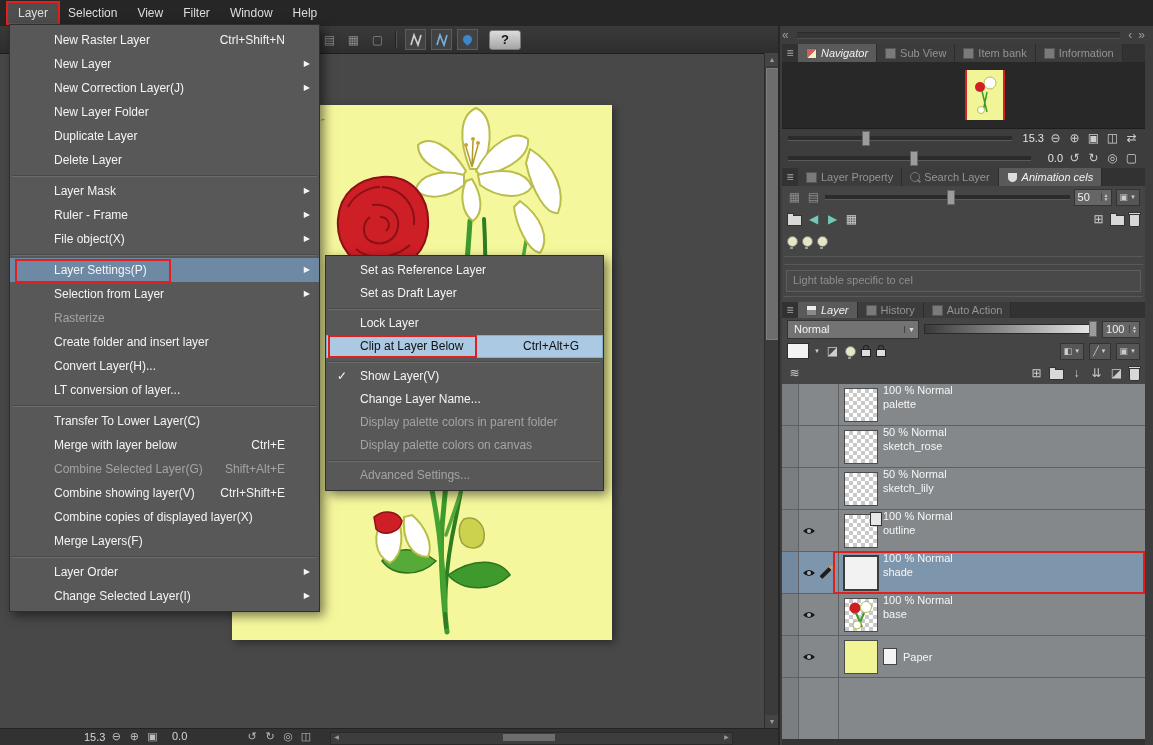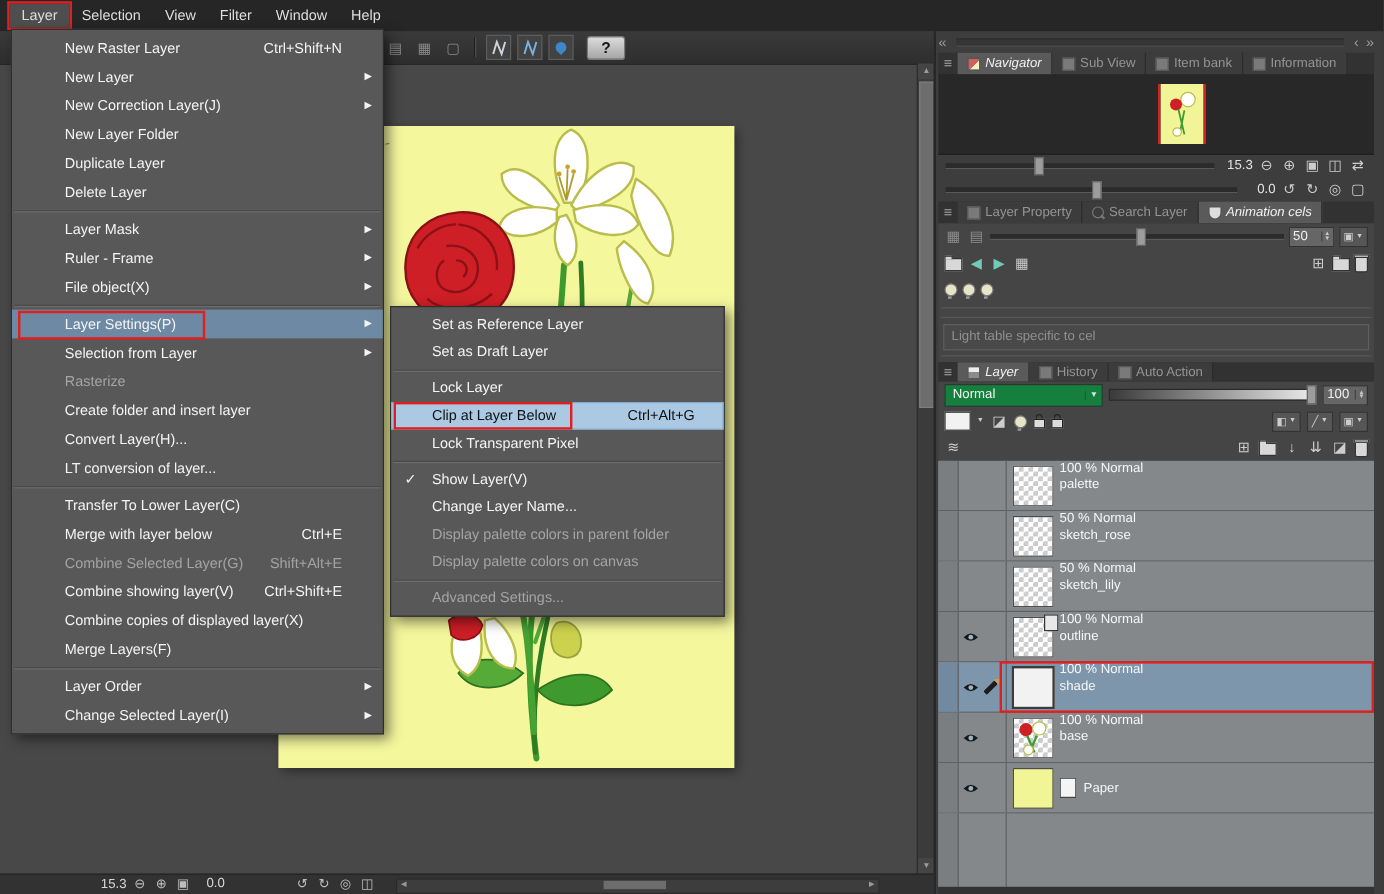--- a/index.html
+++ b/index.html
@@ -112,21 +112,21 @@
               padding:0 2px;border-left:1px solid #444;}
   .combo-sm{display:flex;align-items:center;gap:2px;background:#565656;border:1px solid #333;
             height:15px;padding:0 3px;font-size:9px;color:#ccc;}
   .hline{position:absolute;left:2px;right:2px;height:1px;background:#585858;}
   .lt-box{position:absolute;left:4px;right:4px;top:84px;height:20px;border:1px solid #5e5e5e;
           background:#494949;color:#8f8f8f;font-size:11px;line-height:18px;padding-left:6px;}
 
   .bot-tabs{top:276px;height:16px;}
   .lctl{top:292px;height:66px;background:#454545;}
   .lctl .row{display:flex;align-items:center;gap:5px;height:22px;padding:0 5px;}
-  .combo{display:flex;align-items:center;background:#15803d;border:1px solid #333;height:17px;width:130px;}
+  .combo{display:flex;align-items:center;background:#737373;border:1px solid #333;height:17px;width:130px;}
   .combo .ctext{flex:1;padding-left:6px;font-size:11px;color:#f4f4f4;}
   .combo .cdrop{width:13px;text-align:center;font-size:7px;color:#ddd;border-left:1px solid #444;}
   .opslider{position:relative;flex:1;height:8px;border:1px solid #2a2a2a;
             background:linear-gradient(to right,#3a3a3a,#ededed);}
   .opslider .sl-thumb{top:-4px;height:14px;}
   .chip{width:20px;height:14px;background:#f2f2f2;border:1px solid #2e2e2e;}
 
   
   .i-lock{width:8px;height:6px;background:#ddd;border:1px solid #222;position:relative;margin-top:4px;}
   .i-lock::before{content:"";position:absolute;top:-5px;left:1px;width:4px;height:4px;
@@ -385,23 +385,20 @@
     </div>
     <div class="msep"></div>
     <div class="mi">
       <span>Lock Layer</span>
     </div>
     <div class="mi hl2">
       <div class="annot" style="left:2px;top:0;width:145px;height:19px;"></div>
       <span>Clip at Layer Below</span>
       <span class="ms">Ctrl+Alt+G</span>
     </div>
-    <div class="mi">
-      <span>Lock Transparent Pixel</span>
-    </div>
     <div class="msep"></div>
     <div class="mi">
       <span class="mchk">✓</span>
       <span>Show Layer(V)</span>
     </div>
     <div class="mi">
       <span>Change Layer Name...</span>
     </div>
     <div class="mi dis">
       <span>Display palette colors in parent folder</span>

